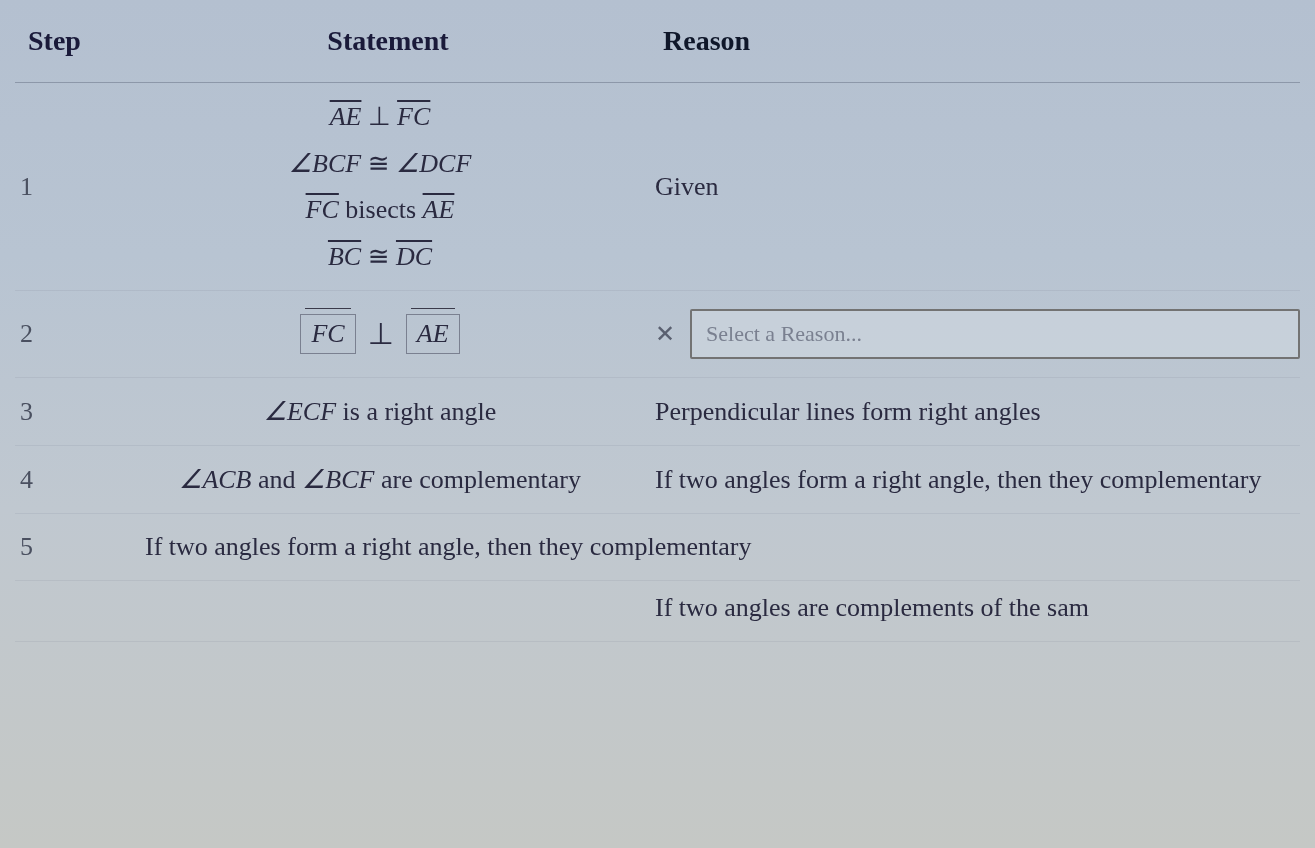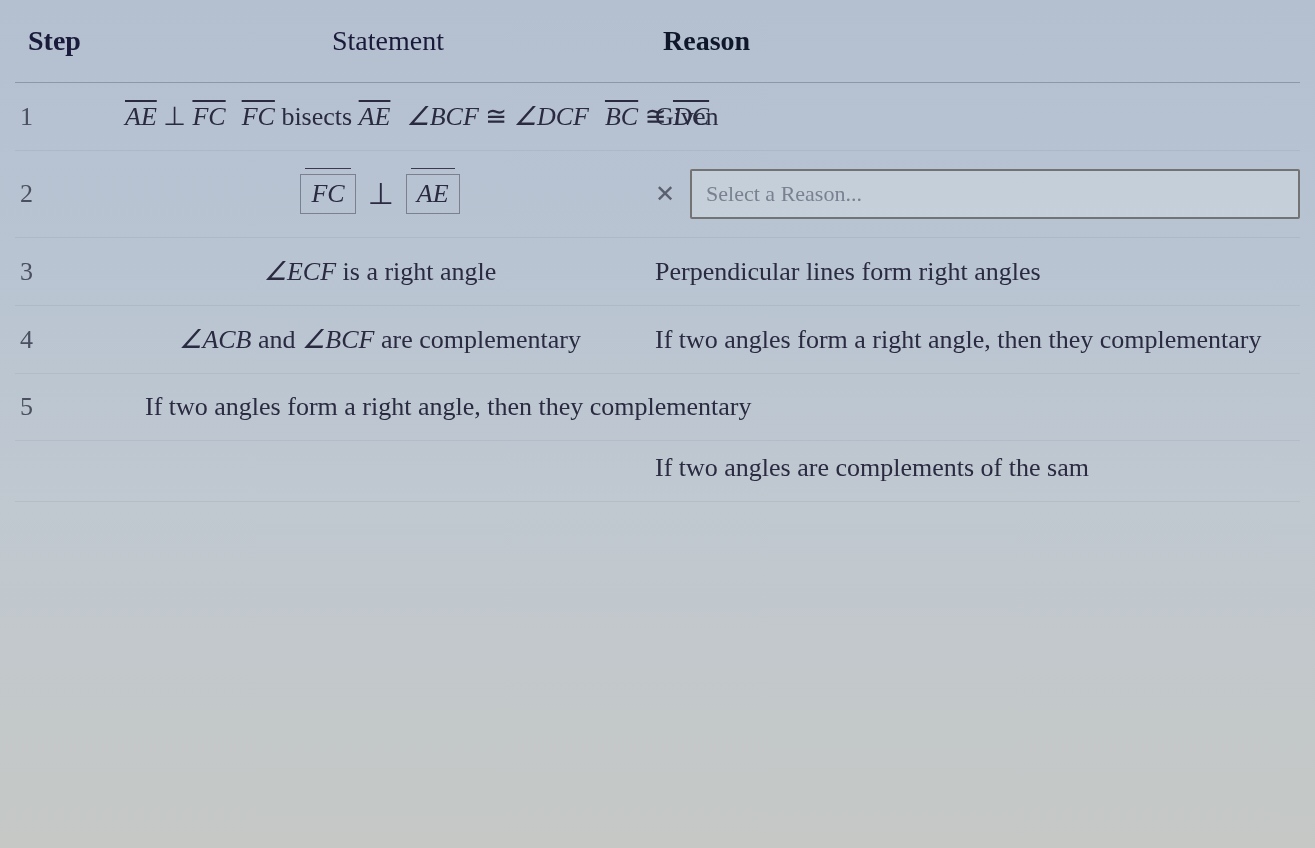--- a/index.html
+++ b/index.html
@@ -22,21 +22,21 @@
       border-bottom: 1px solid rgba(100,110,130,0.5);
       padding: 15px 0 25px 0;
     }
     .header-row .col-step {
       font-weight: bold;
       font-size: 28px;
       color: #1a1a3a;
       margin-left: 8px;
     }
     .header-row .col-statement {
-      font-weight: normal;
+      font-weight: bold;
       font-size: 28px;
       color: #1a1a3a;
     }
     .header-row .col-reason {
       font-weight: bold;
       font-size: 28px;
       color: #0f172a;
     }
     .col-step {
       width: 110px;
@@ -59,21 +59,21 @@
       border-bottom: 1px solid rgba(120,130,150,0.15);
       font-size: 26px;
       color: #2a2a40;
     }
     .body-row .col-step {
       color: #4a5060;
       font-size: 26px;
     }
     .statement-lines {
       display: flex;
-      flex-direction: row;
+      flex-direction: column;
       gap: 16px;
       align-items: center;
     }
     .mline {
       white-space: nowrap;
     }
     .overline {
       text-decoration: overline;
       font-style: italic;
     }
@@ -154,24 +154,24 @@
   </div>
 
   <div class="body-row">
     <div class="col-step">1</div>
     <div class="col-statement">
       <div class="statement-lines">
         <div class="mline">
           <span class="overline">AE</span><span class="perpsym"></span><span class="overline">FC</span>
         </div>
         <div class="mline">
+          <span class="ang ital"></span><span class="ital">BCF</span><span class="cong"></span><span class="ang ital"></span><span class="ital">DCF</span>
+        </div>
+        <div class="mline">
           <span class="overline">FC</span><span> bisects </span><span class="overline">AE</span>
-        </div>
-        <div class="mline">
-          <span class="ang ital"></span><span class="ital">BCF</span><span class="cong"></span><span class="ang ital"></span><span class="ital">DCF</span>
         </div>
         <div class="mline">
           <span class="overline">BC</span><span class="cong"></span><span class="overline">DC</span>
         </div>
       </div>
     </div>
     <div class="col-reason">Given</div>
   </div>
 
   <div class="body-row">

